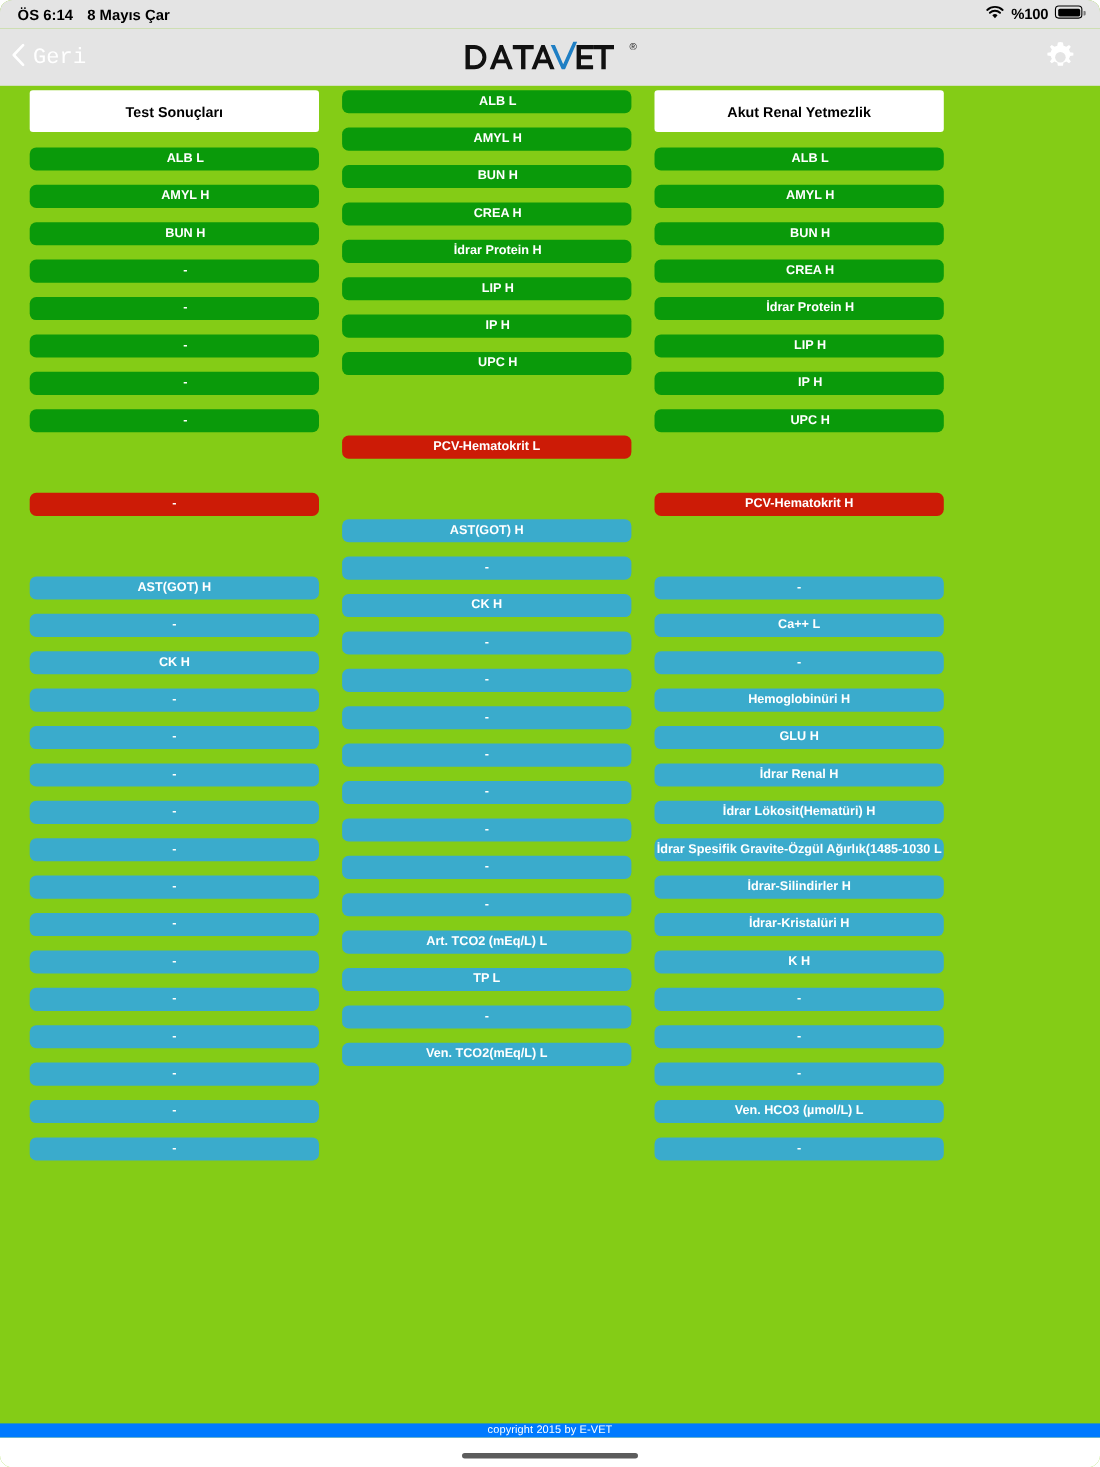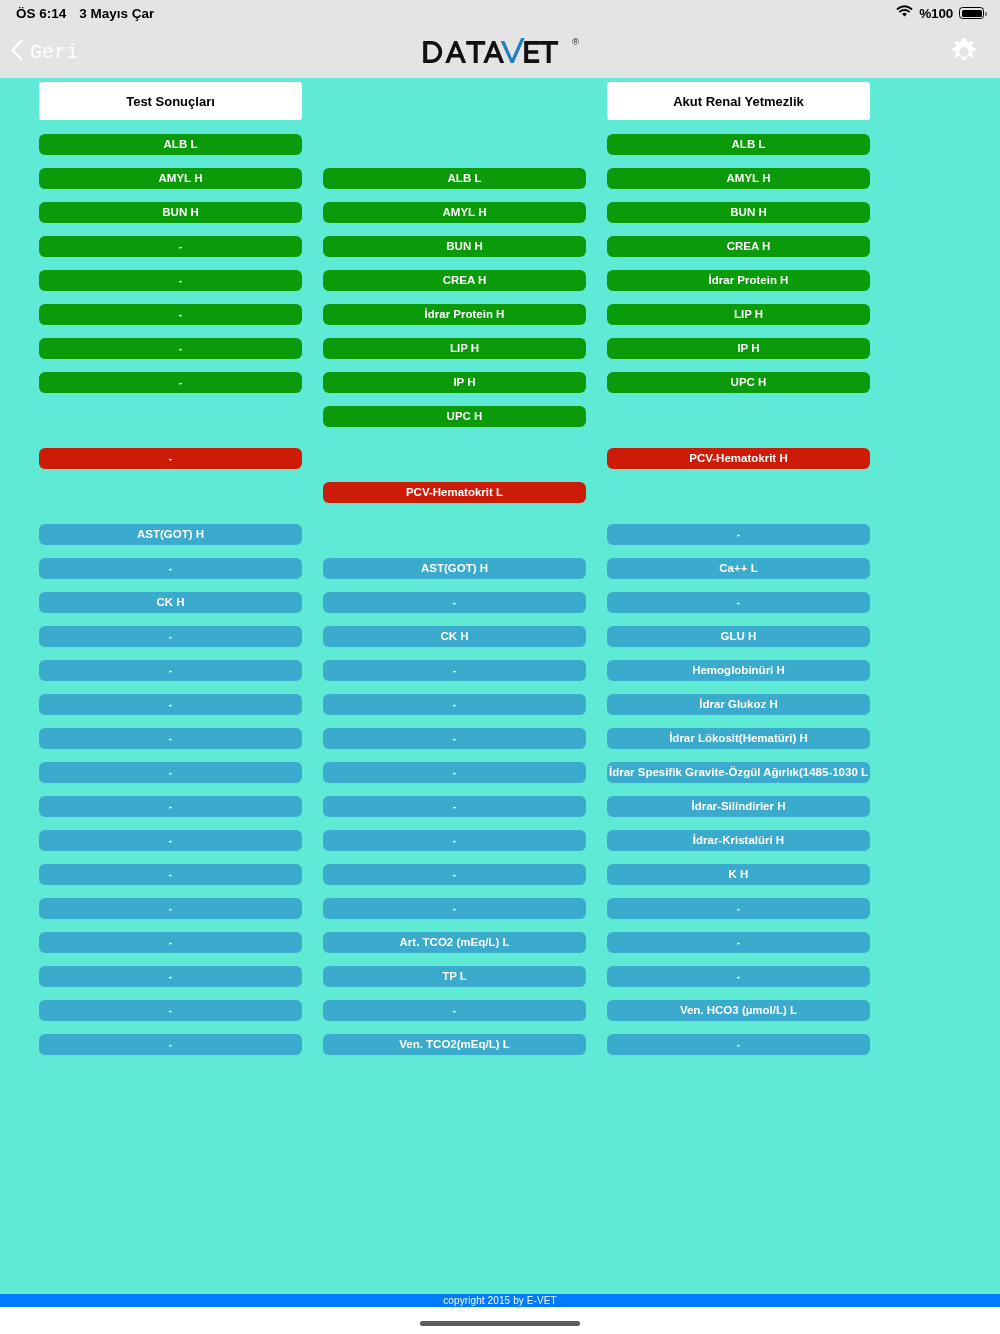--- a/index.html
+++ b/index.html
@@ -10,43 +10,44 @@
     height: 1334px;
     background: #ffffff;
     font-family: "Liberation Sans", sans-serif;
     -webkit-font-smoothing: antialiased;
   }
 
   #app {
     position: relative;
     width: 1000px;
     height: 1334px;
-    background: #5eead4;
+    background: #84cc16;
     overflow: hidden;
+    border-radius: 11px;
   }
 
   
   .statusbar {
     position: absolute;
     top: 0; left: 0;
     width: 1000px;
     height: 26px;
     display: flex;
     align-items: center;
     padding: 0 16px;
     font-size: 13.5px;
     font-weight: bold;
     color: #000;
     background: #e4e4e4;
   }
   .sb-left { display: flex; align-items: baseline; gap: 13px; }
   .sb-right {
     margin-left: auto;
     display: flex;
-    align-items: center;
+    align-items: flex-start;
     gap: 6px;
   }
   .wifi-icon { display: block; }
   .batt-pct { font-size: 13.5px; font-weight: bold; letter-spacing: -.2px; }
   .batt {
     position: relative;
     width: 25px; height: 12px;
     border: 1.5px solid #000;
     border-radius: 3.5px;
   }
@@ -116,26 +117,25 @@
     transform: translateY(-50%);
     width: 40px; height: 40px;
     display: flex; align-items: center; justify-content: center;
     cursor: pointer;
   }
   .gear-btn svg { display: block; }
 
   
   .columns {
     position: absolute;
-    top: 82px; left: 16px;
+    top: 82px; left: 4px;
     width: 877px;
     display: flex;
     gap: 21px;
     padding: 0 23px;
-    align-items: flex-end;
   }
   .column { flex: 1 1 0; min-width: 0; }
 
   .col-header {
     height: 38px;
     background: #ffffff;
     border-radius: 3px;
     display: flex;
     align-items: center;
     justify-content: center;
@@ -230,21 +230,21 @@
   }
 </style>
 </head>
 <body>
 
 <div id="app">
 
   <div class="statusbar">
     <div class="sb-left">
       <span>ÖS 6:14</span>
-      <span>3 Mayıs Çar</span>
+      <span>8 Mayıs Çar</span>
     </div>
     <div class="sb-right">
       <span class="wifi-icon">
         <svg width="17" height="13" viewBox="0 0 17 13">
           <path d="M8.5 11.6 L6.1 8.9 a3.6 3.6 0 0 1 4.8 0 Z" fill="#000"></path>
           <path d="M3.9 6.6 a6.8 6.8 0 0 1 9.2 0" stroke="#000" stroke-width="1.8" fill="none" stroke-linecap="round"></path>
           <path d="M1.5 4.0 a10.3 10.3 0 0 1 14 0" stroke="#000" stroke-width="1.8" fill="none" stroke-linecap="round"></path>
         </svg>
       </span>
       <span class="batt-pct">%100</span>
@@ -391,23 +391,23 @@
       </div>
       <div class="group-gap"></div>
       <div>
         <div class="pill red">PCV-Hematokrit H</div>
       </div>
       <div class="group-gap-sm"></div>
       <div>
         <div class="pill blue">-</div>
         <div class="pill blue">Ca++ L</div>
         <div class="pill blue">-</div>
+        <div class="pill blue">Hemoglobinüri H</div>
         <div class="pill blue">GLU H</div>
-        <div class="pill blue">Hemoglobinüri H</div>
-        <div class="pill blue">İdrar Glukoz H</div>
+        <div class="pill blue">İdrar Renal H</div>
         <div class="pill blue">İdrar Lökosit(Hematüri) H</div>
         <div class="pill blue">İdrar Spesifik Gravite-Özgül Ağırlık(1485-1030 L</div>
         <div class="pill blue">İdrar-Silindirler H</div>
         <div class="pill blue">İdrar-Kristalüri H</div>
         <div class="pill blue">K H</div>
         <div class="pill blue">-</div>
         <div class="pill blue">-</div>
         <div class="pill blue">-</div>
         <div class="pill blue">Ven. HCO3 (µmol/L) L</div>
         <div class="pill blue">-</div>

